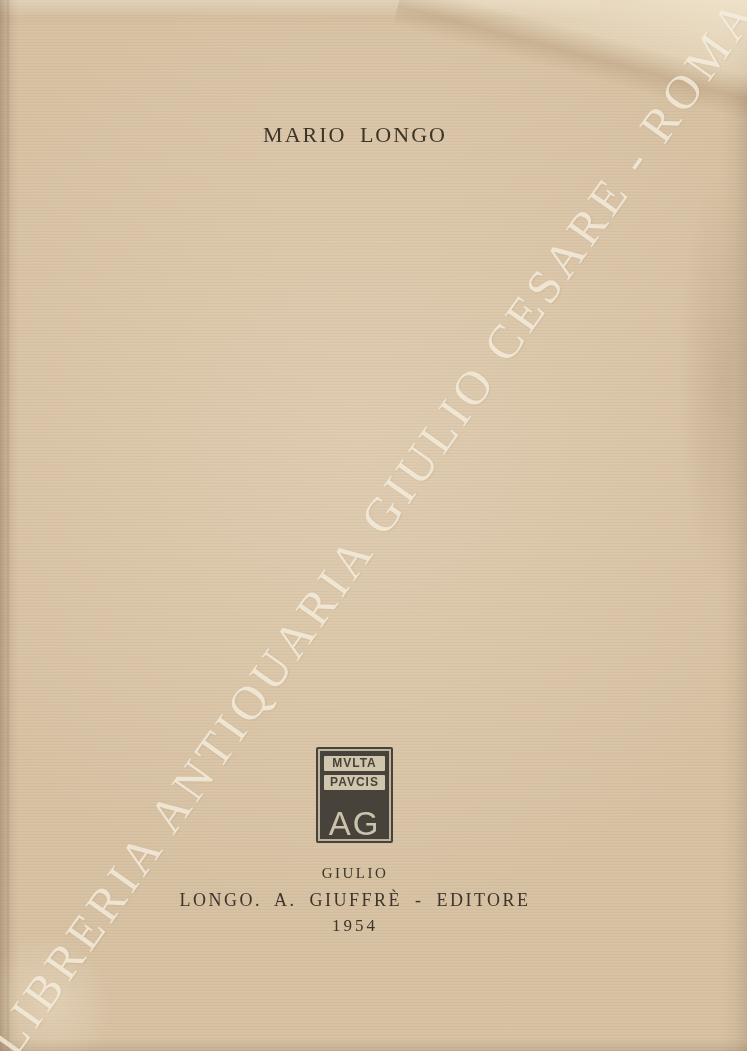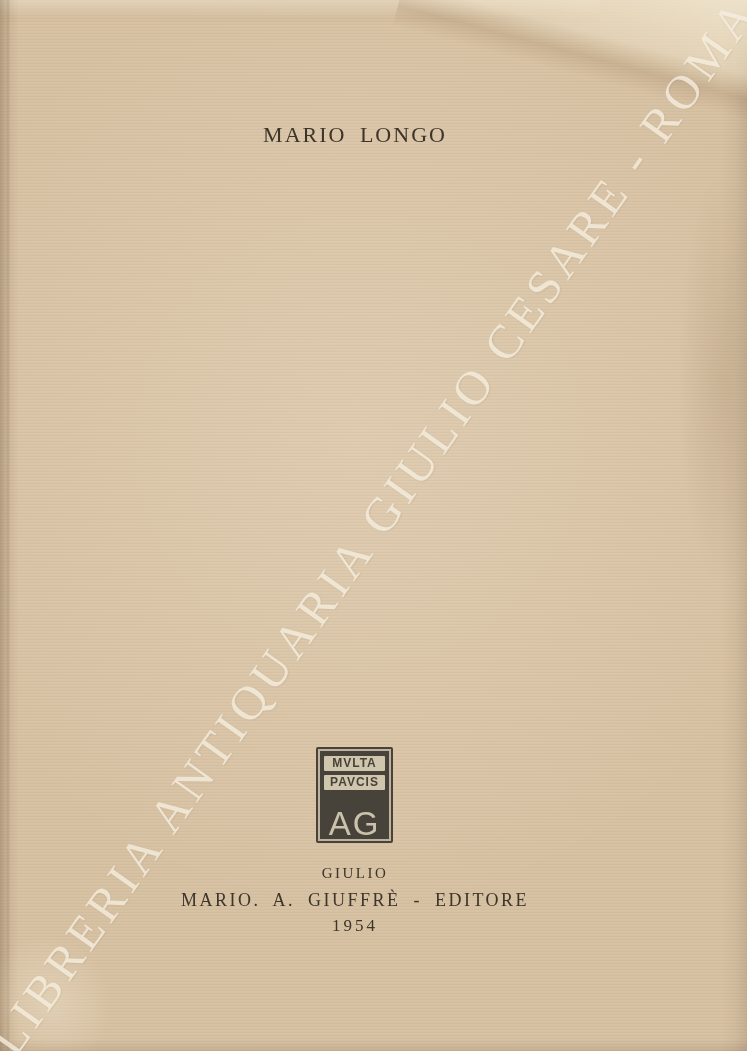--- a/index.html
+++ b/index.html
@@ -177,19 +177,19 @@
 
 
   <div class="logo">
     <div class="logo-band">MVLTA</div>
     <div class="logo-band">PAVCIS</div>
     <div class="logo-ag">AG</div>
   </div>
 
   <div class="print imprint imprint-city">GIULIO</div>
 
-  <div class="print imprint imprint-pub">MARIO. A. GIUFFRÈ - EDITORE</div>
+  <div class="print imprint imprint-pub">LONGO. A. GIUFFRÈ - EDITORE</div>
 
   <div class="print imprint imprint-year">1954</div>
 
   <div class="watermark">LIBRERIA ANTIQUARIA GIULIO CESARE - ROMA</div>
 
 </div>
 
 </body></html>

